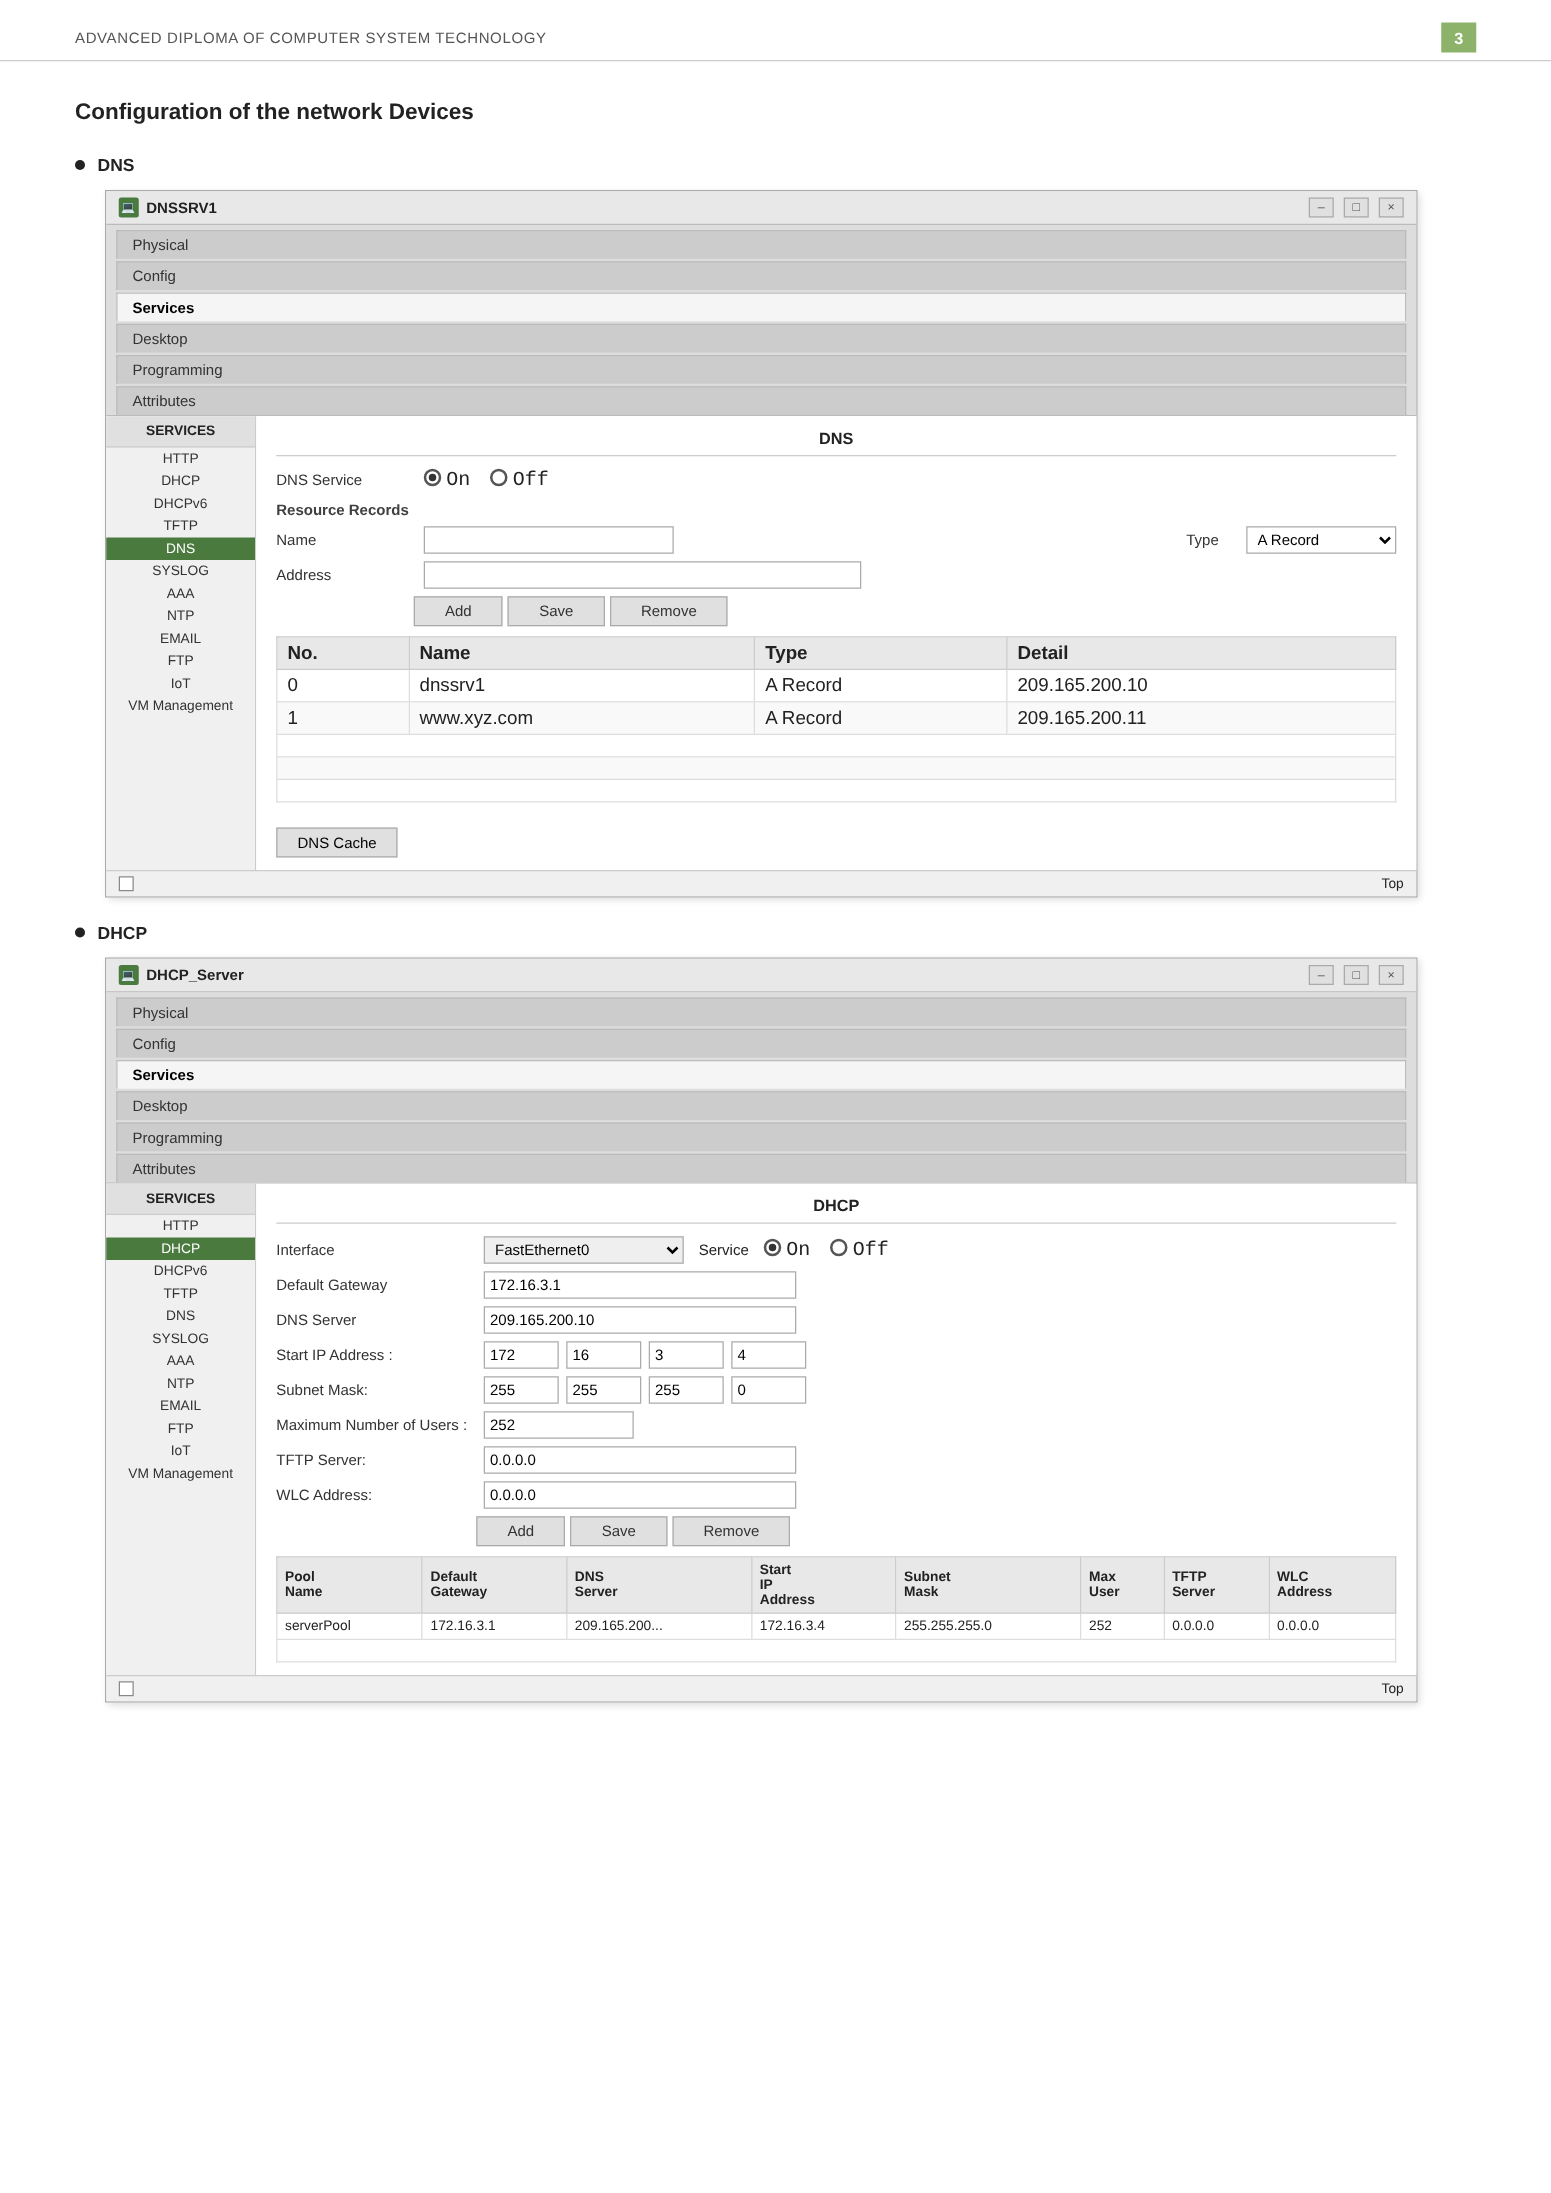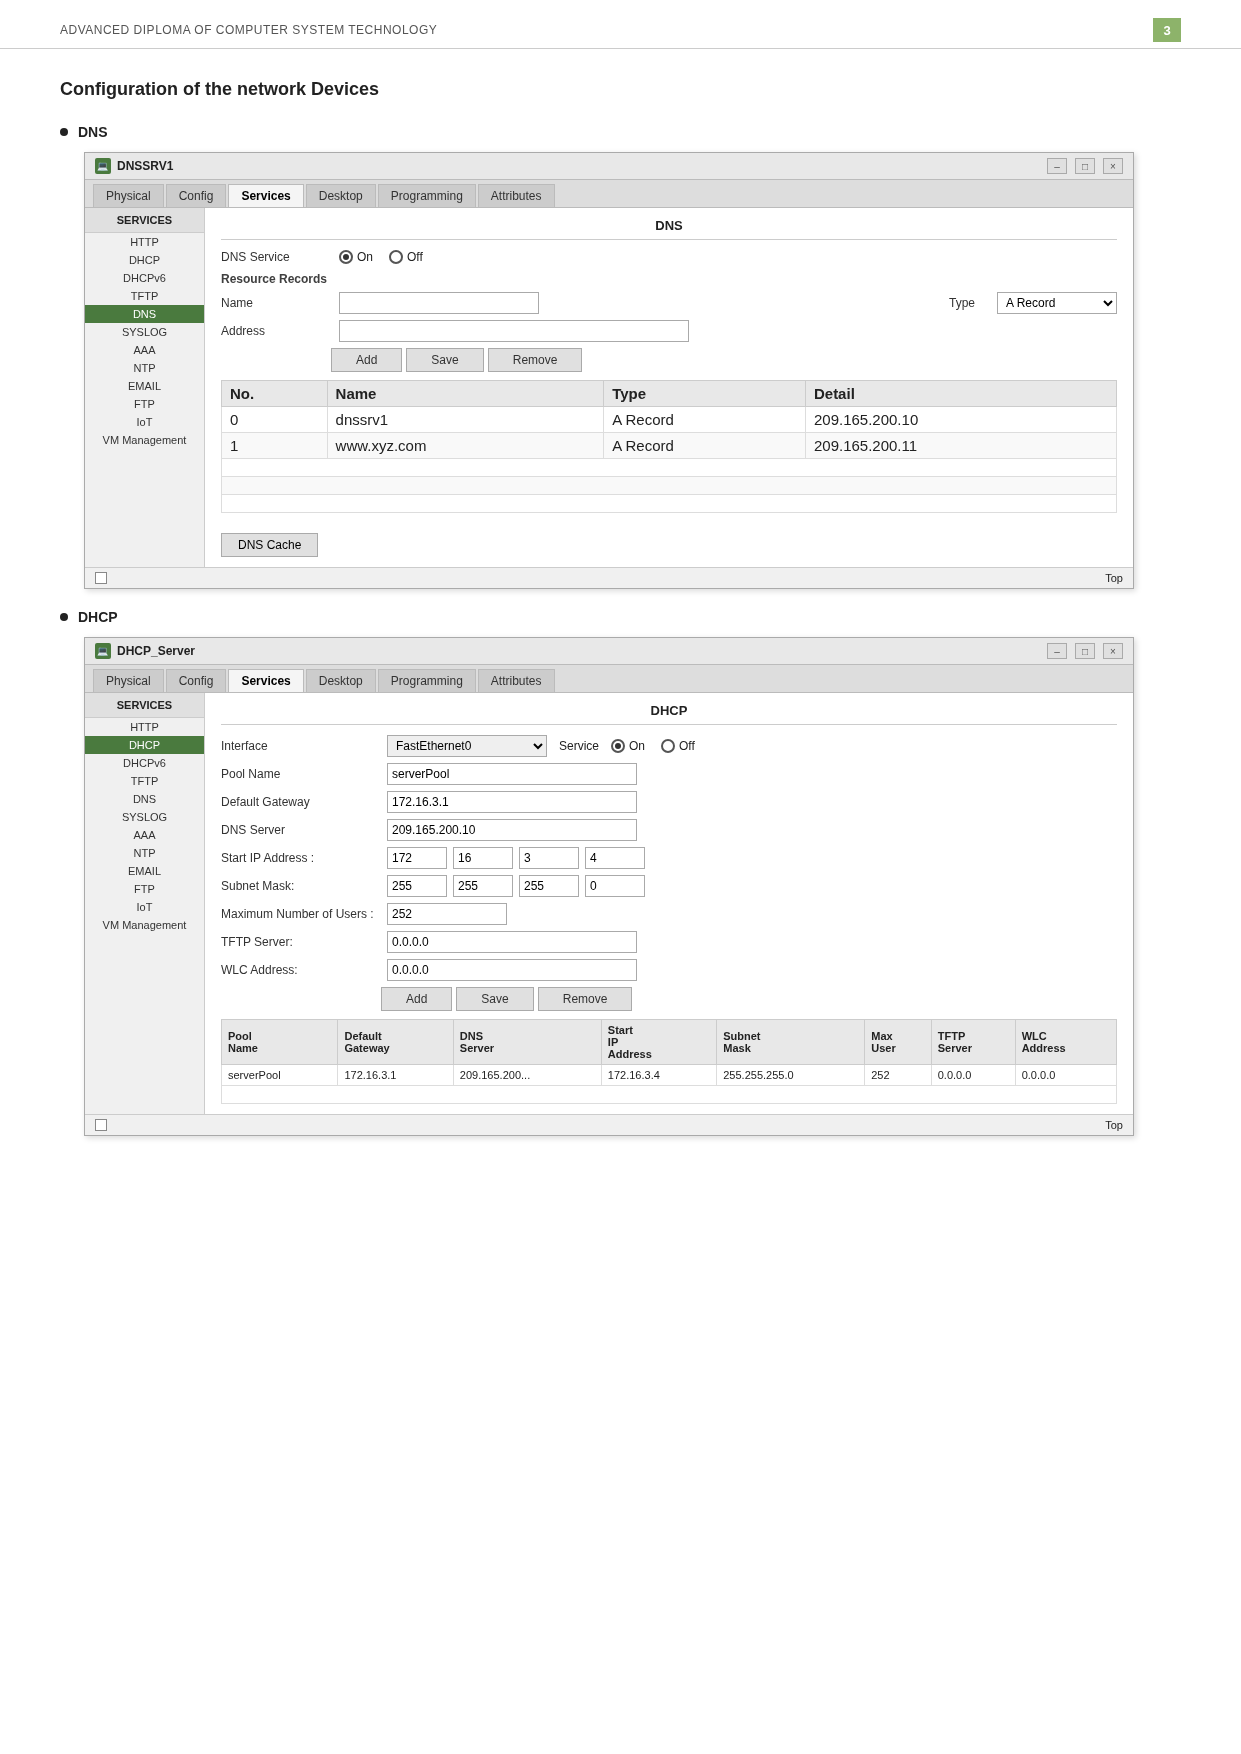--- a/index.html
+++ b/index.html
@@ -125,20 +125,21 @@
     }
 
     
     .window-tabs {
       background: #ddd;
       border-bottom: 1px solid #bbb;
       display: flex;
       padding: 0 8px;
       gap: 2px;
       padding-top: 4px;
+      flex-direction: column;
     }
     .tab-item {
       padding: 4px 12px;
       font-size: 12px;
       background: #ccc;
       border: 1px solid #bbb;
       border-bottom: none;
       cursor: pointer;
       color: #333;
     }
@@ -212,23 +213,24 @@
       min-width: 110px;
       color: #333;
     }
     .radio-group {
       display: flex;
       align-items: center;
       gap: 16px;
     }
     .radio-option {
       display: flex;
-      align-items: center;
+      align-items: flex-start;
       gap: 4px;
-      font-size: 12px;
+      font-size: 16px;
+      font-family: Liberation Mono, monospace;
     }
     .radio-circle {
       width: 14px;
       height: 14px;
       border: 2px solid #555;
       border-radius: 50%;
       display: flex;
       align-items: center;
       justify-content: center;
     }
@@ -594,24 +596,20 @@
                 <div class="radio-circle checked"></div>
                 <span>On</span>
               </div>
               <div class="radio-option">
                 <div class="radio-circle"></div>
                 <span>Off</span>
               </div>
             </div>
           </div>
 
-          <div class="dhcp-row">
-            <span class="dhcp-label">Pool Name</span>
-            <input class="dhcp-input dhcp-input-wide" type="text" value="serverPool" style="">
-          </div>
 
           <div class="dhcp-row">
             <span class="dhcp-label">Default Gateway</span>
             <input class="dhcp-input dhcp-input-wide" type="text" value="172.16.3.1" style="">
           </div>
 
           <div class="dhcp-row">
             <span class="dhcp-label">DNS Server</span>
             <input class="dhcp-input dhcp-input-wide" type="text" value="209.165.200.10" style="">
           </div>

